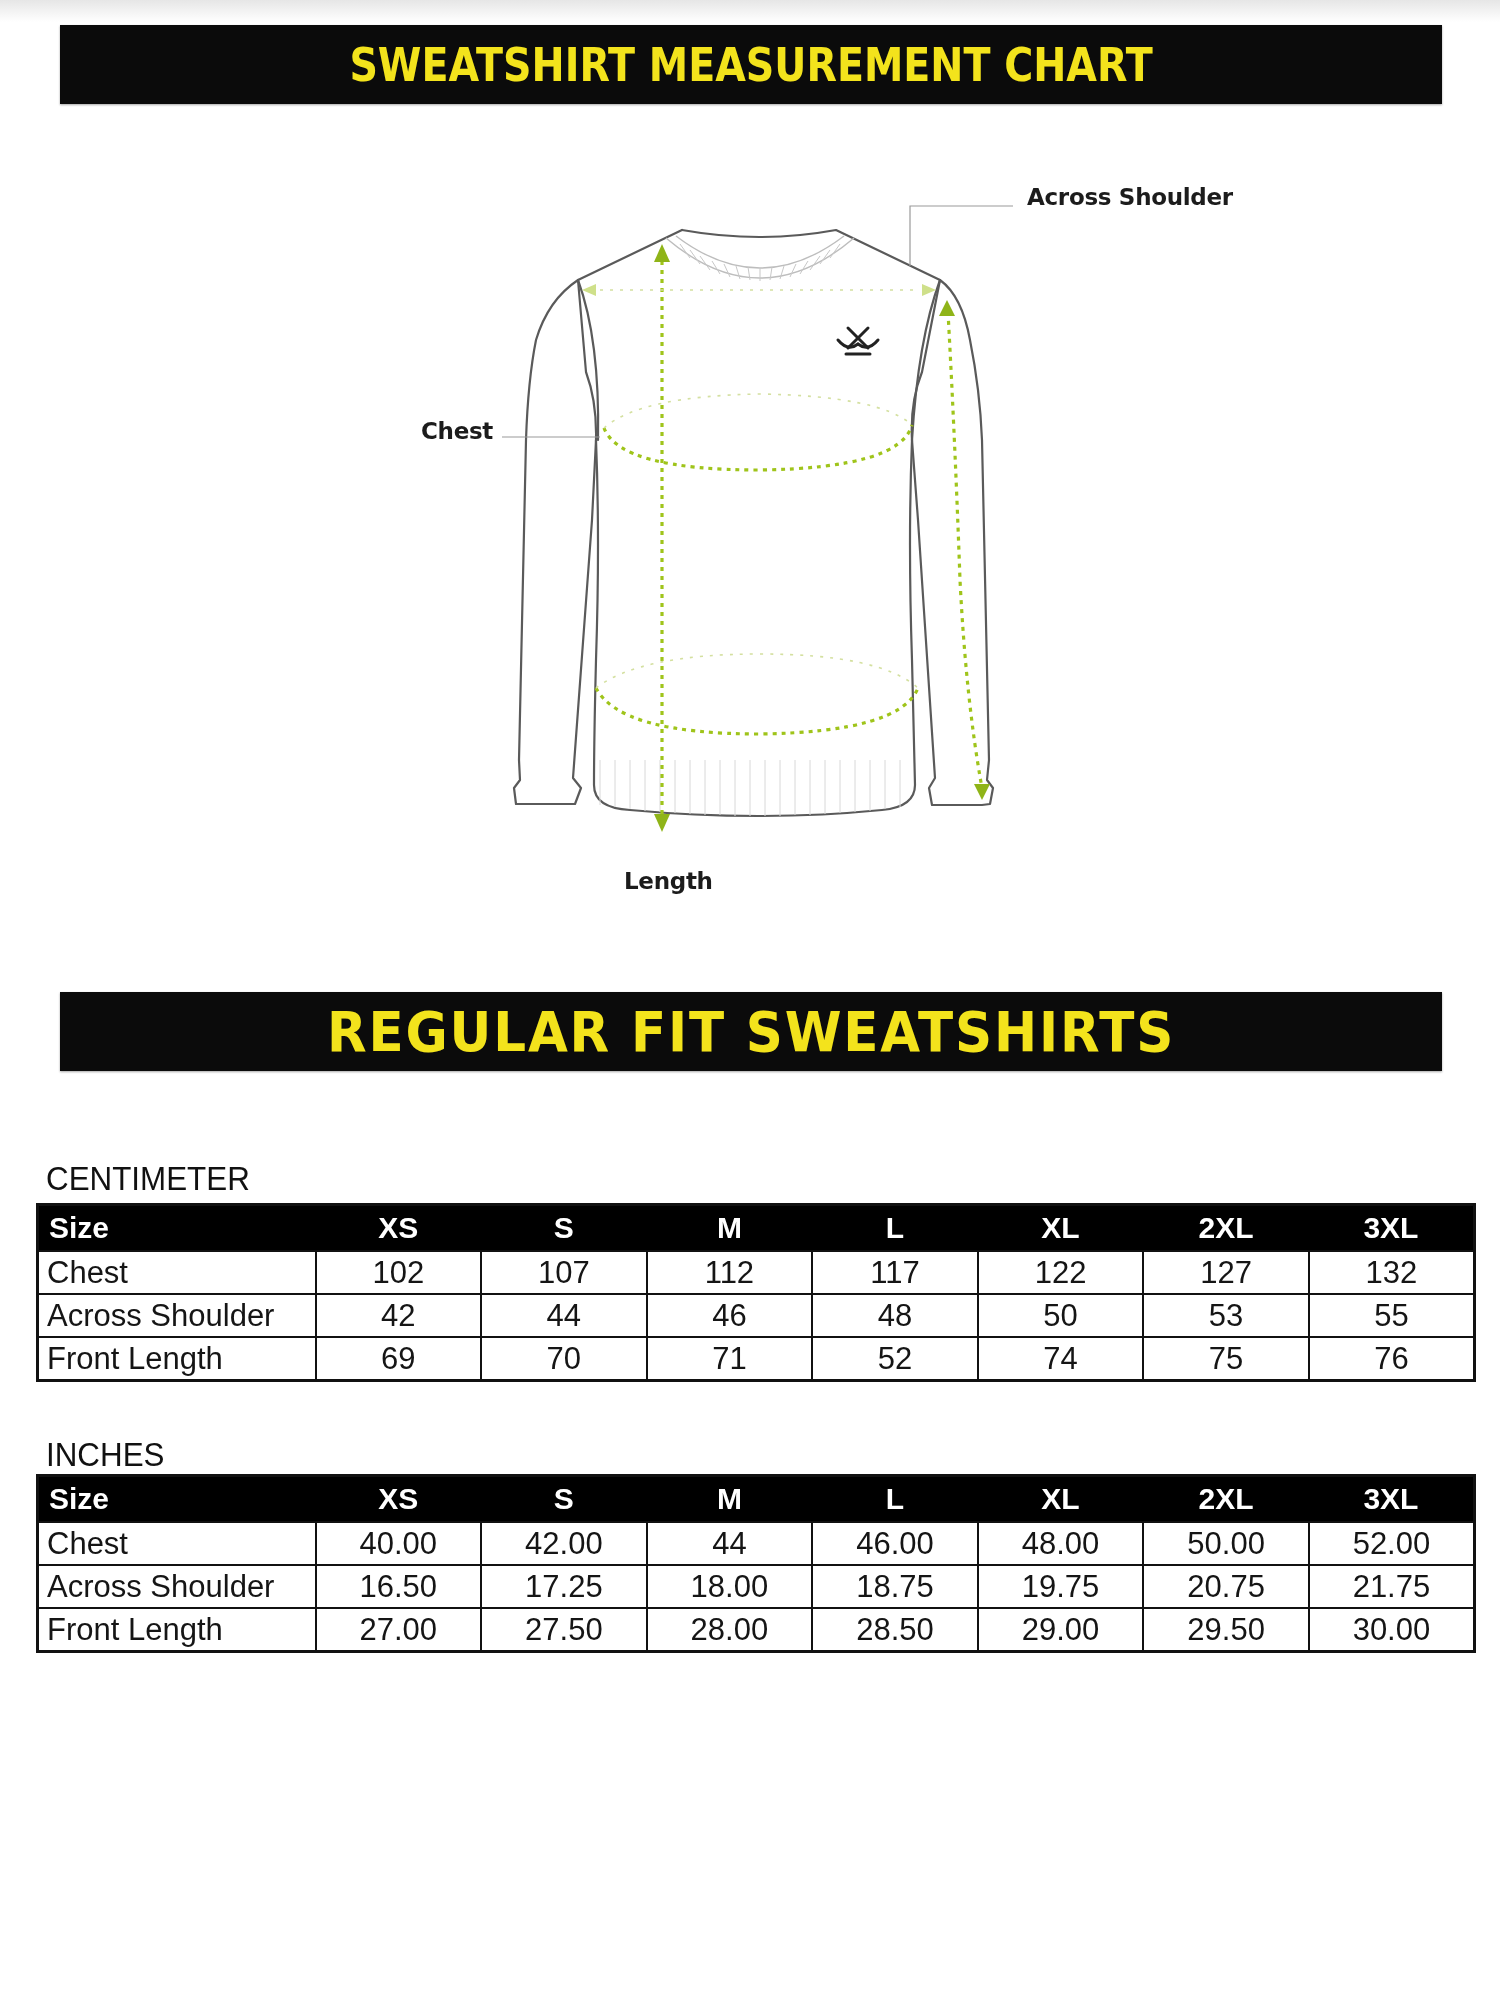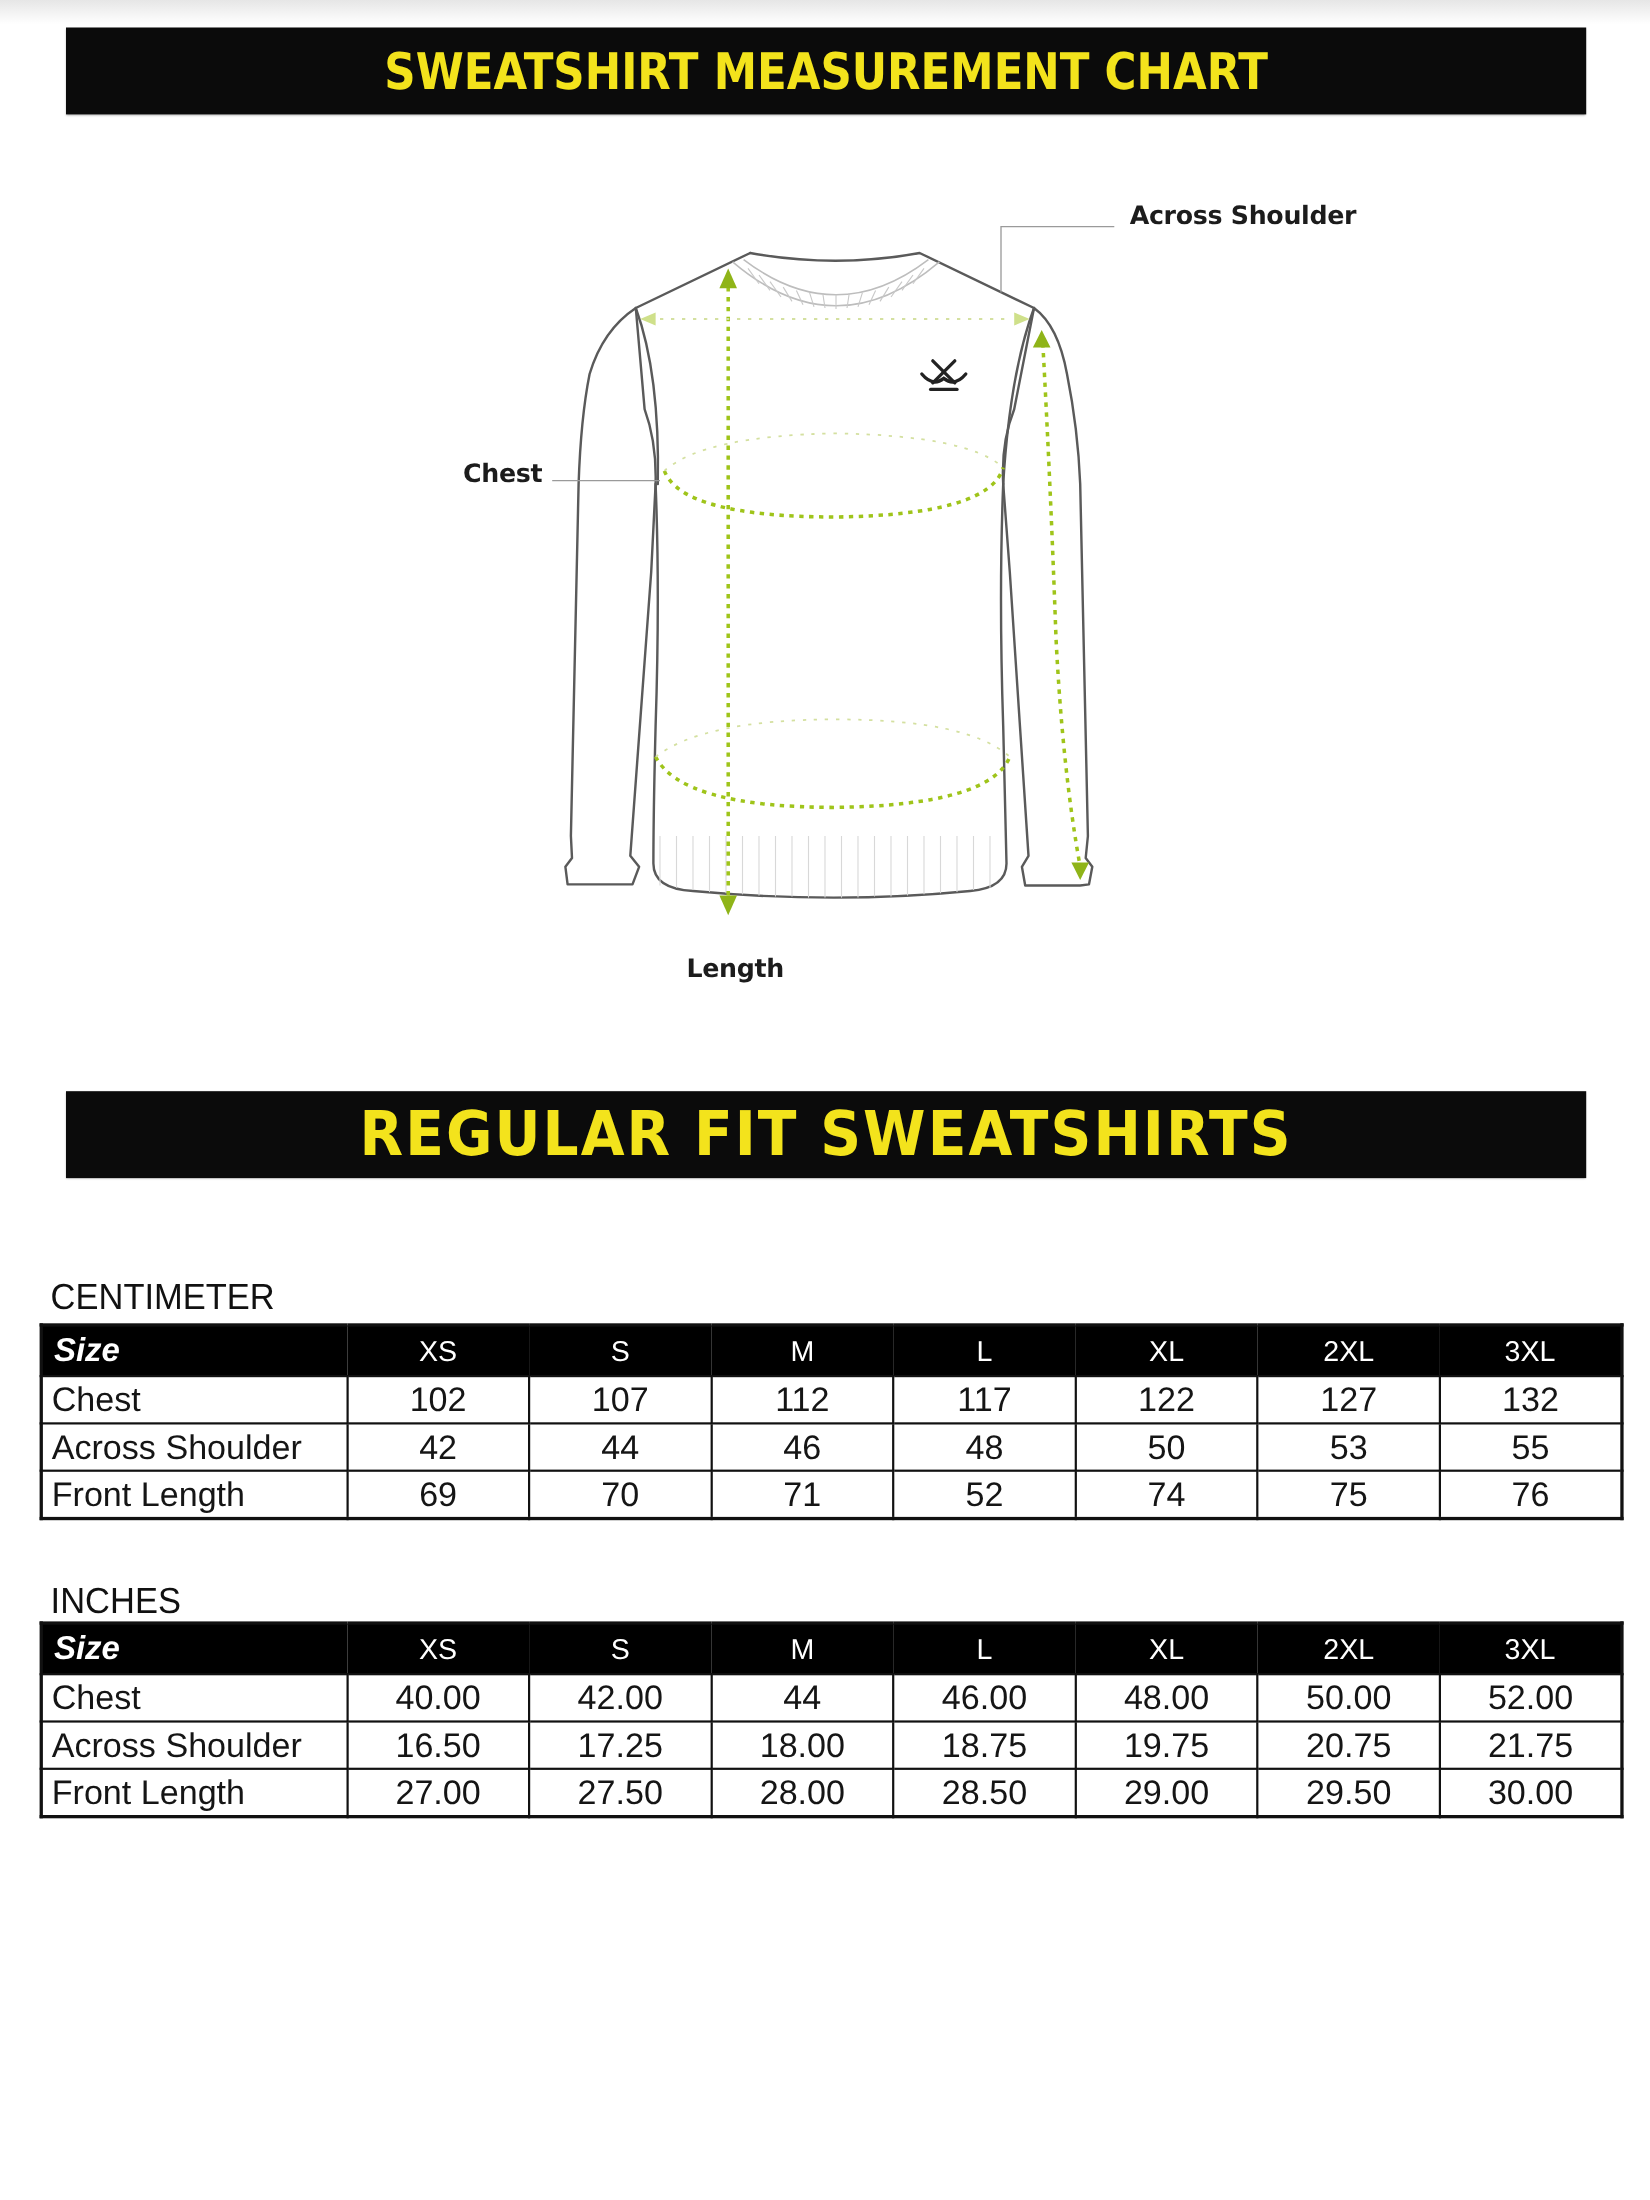--- a/index.html
+++ b/index.html
@@ -46,26 +46,26 @@
 
     table.size-table {
       position: absolute; left: 36px; width: 1440px;
       border-collapse: collapse; table-layout: fixed;
       border: 3px solid #111;
     }
     .table-cm { top: 1203px; }
     .table-in { top: 1474px; }
     table.size-table col.c-label { width: 278px; }
     table.size-table th {
-      background: #000; color: #fff; font-weight: normal;
-      font-size: 26px; height: 44px; padding: 0; text-align: center;
+      background: #000; color: #fff; font-weight: bold;
+      font-size: 30px; height: 44px; padding: 0; text-align: center;
       border: none;
     }
     table.size-table th.label {
-      text-align: left; padding-left: 10px; font-weight: bold; font-size: 30px; font-style: italic;
+      text-align: left; padding-left: 10px; font-weight: bold; font-size: 30px;
     }
     table.size-table td {
       border: 2px solid #111; font-size: 31px; height: 41px; padding: 0;
       text-align: center; color: #151515;
     }
     table.size-table td.label { text-align: left; padding-left: 8px; }
   </style>
 </head>
 <body>
 

